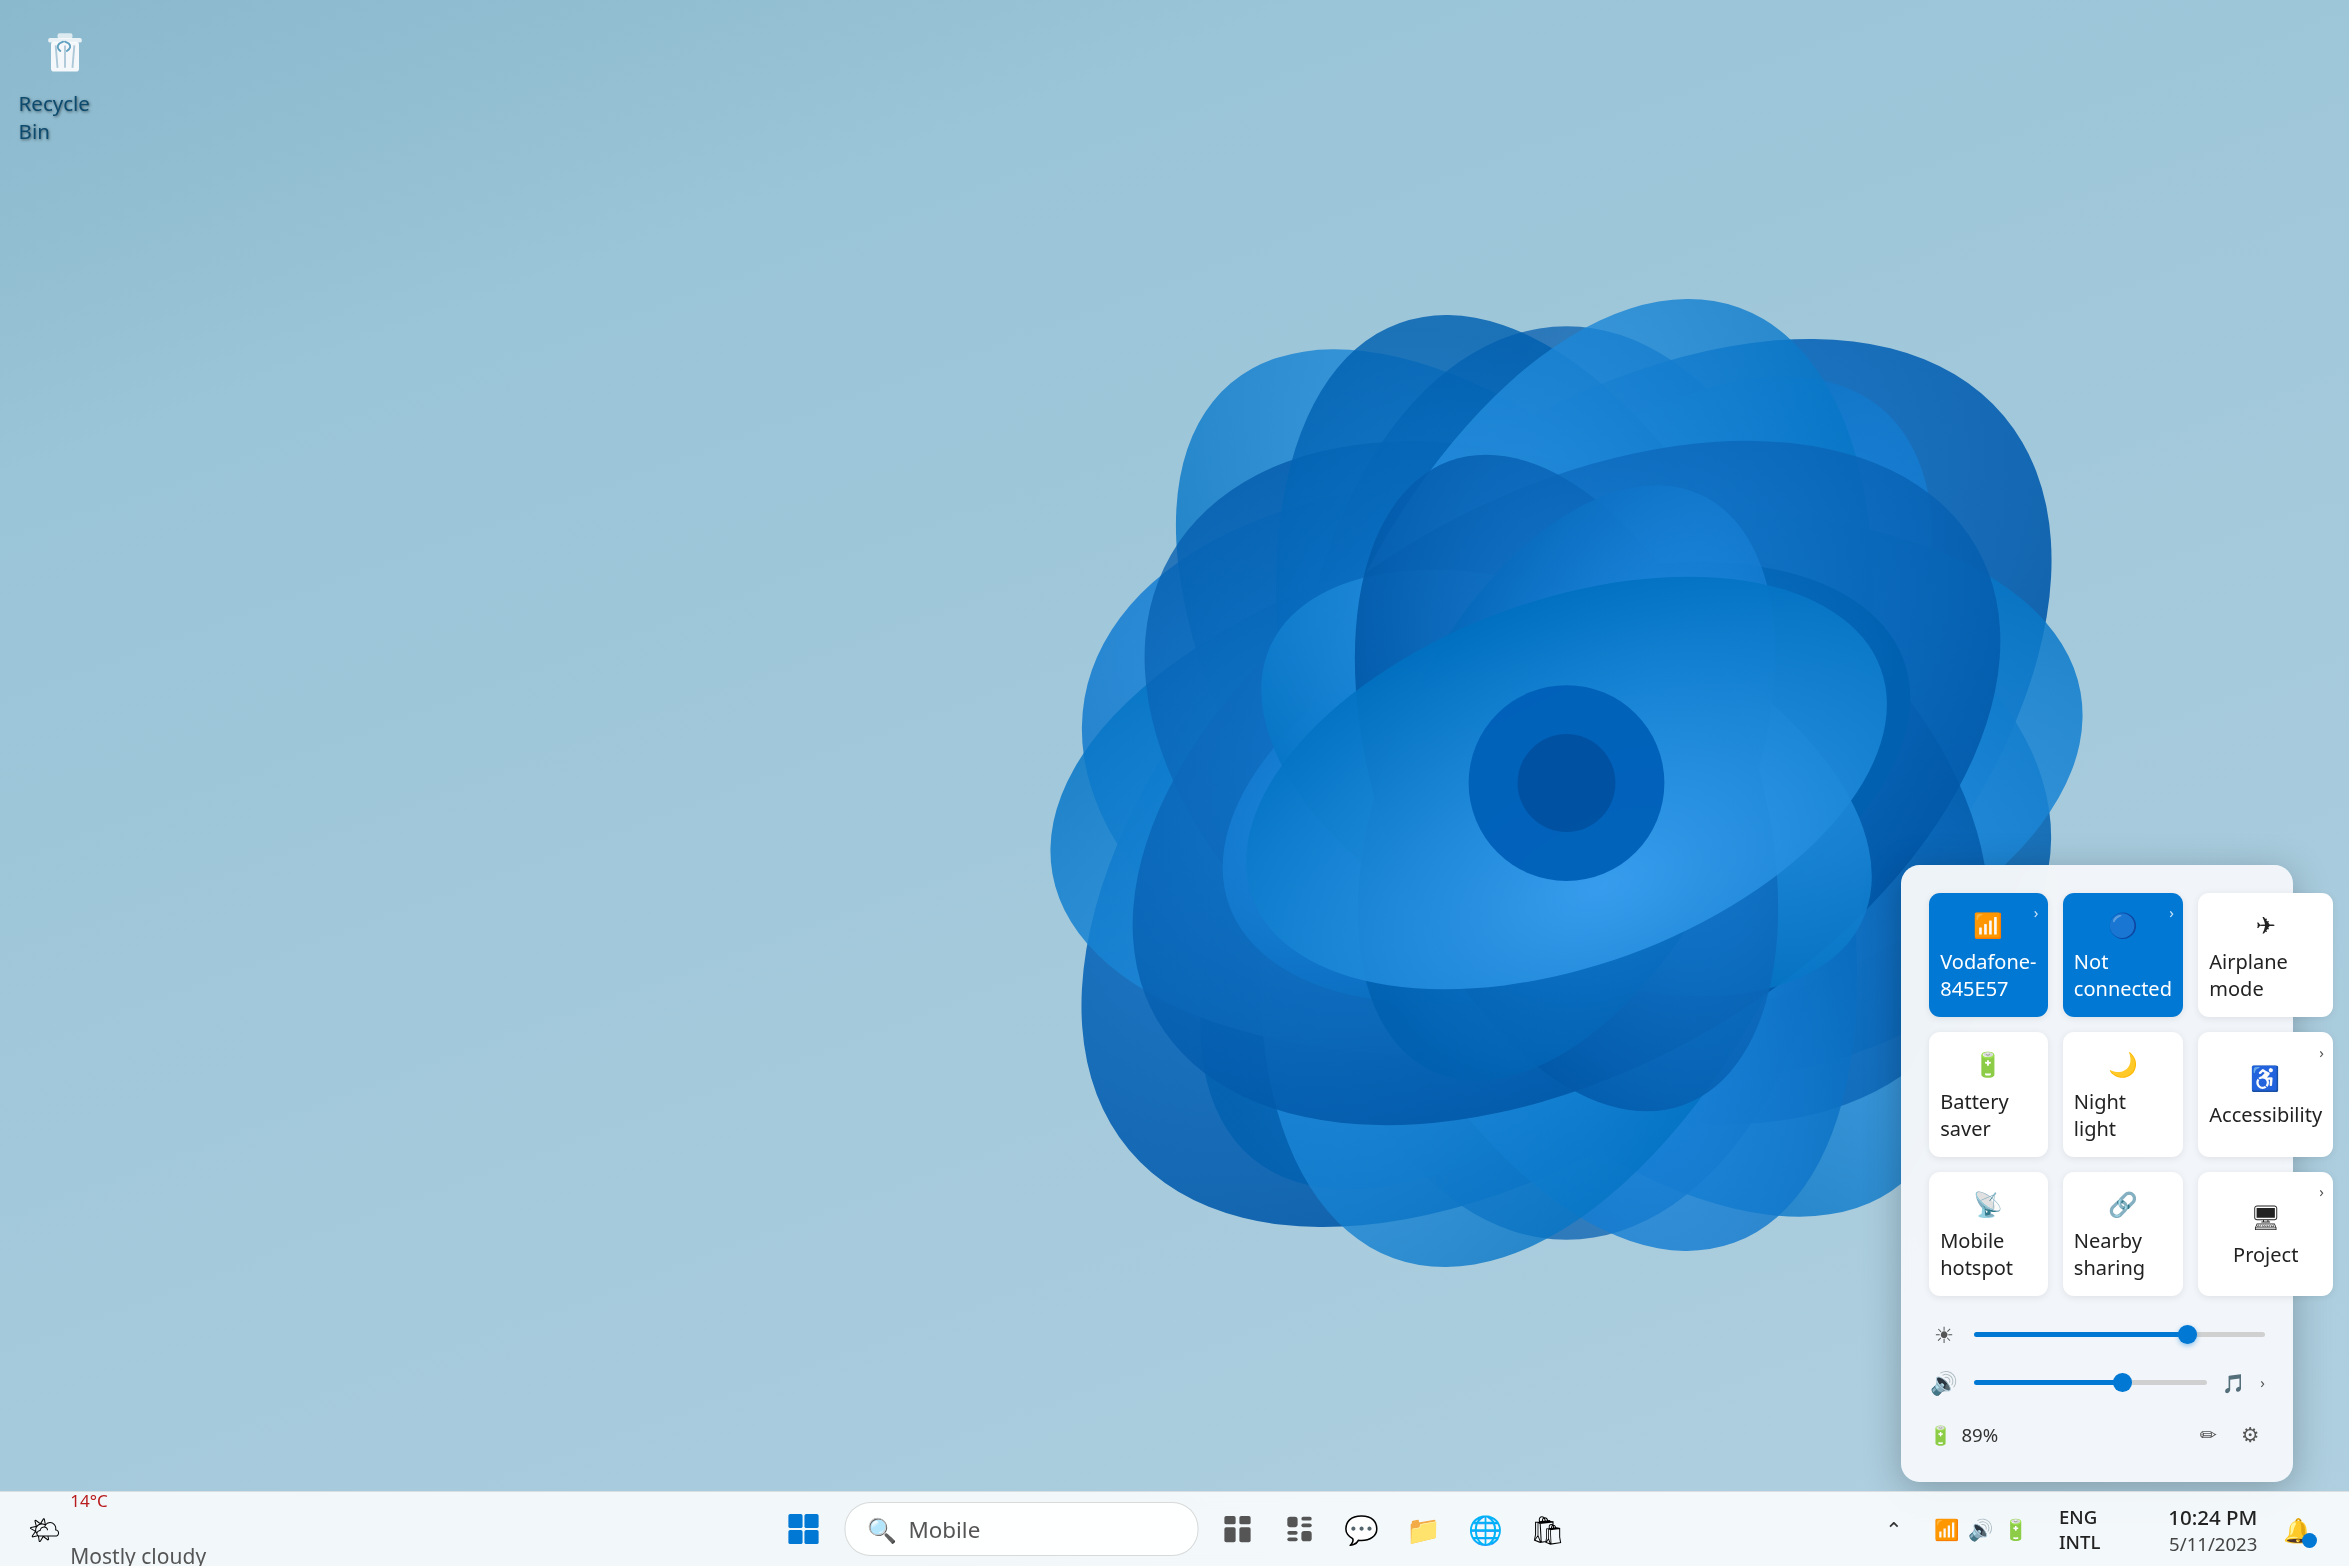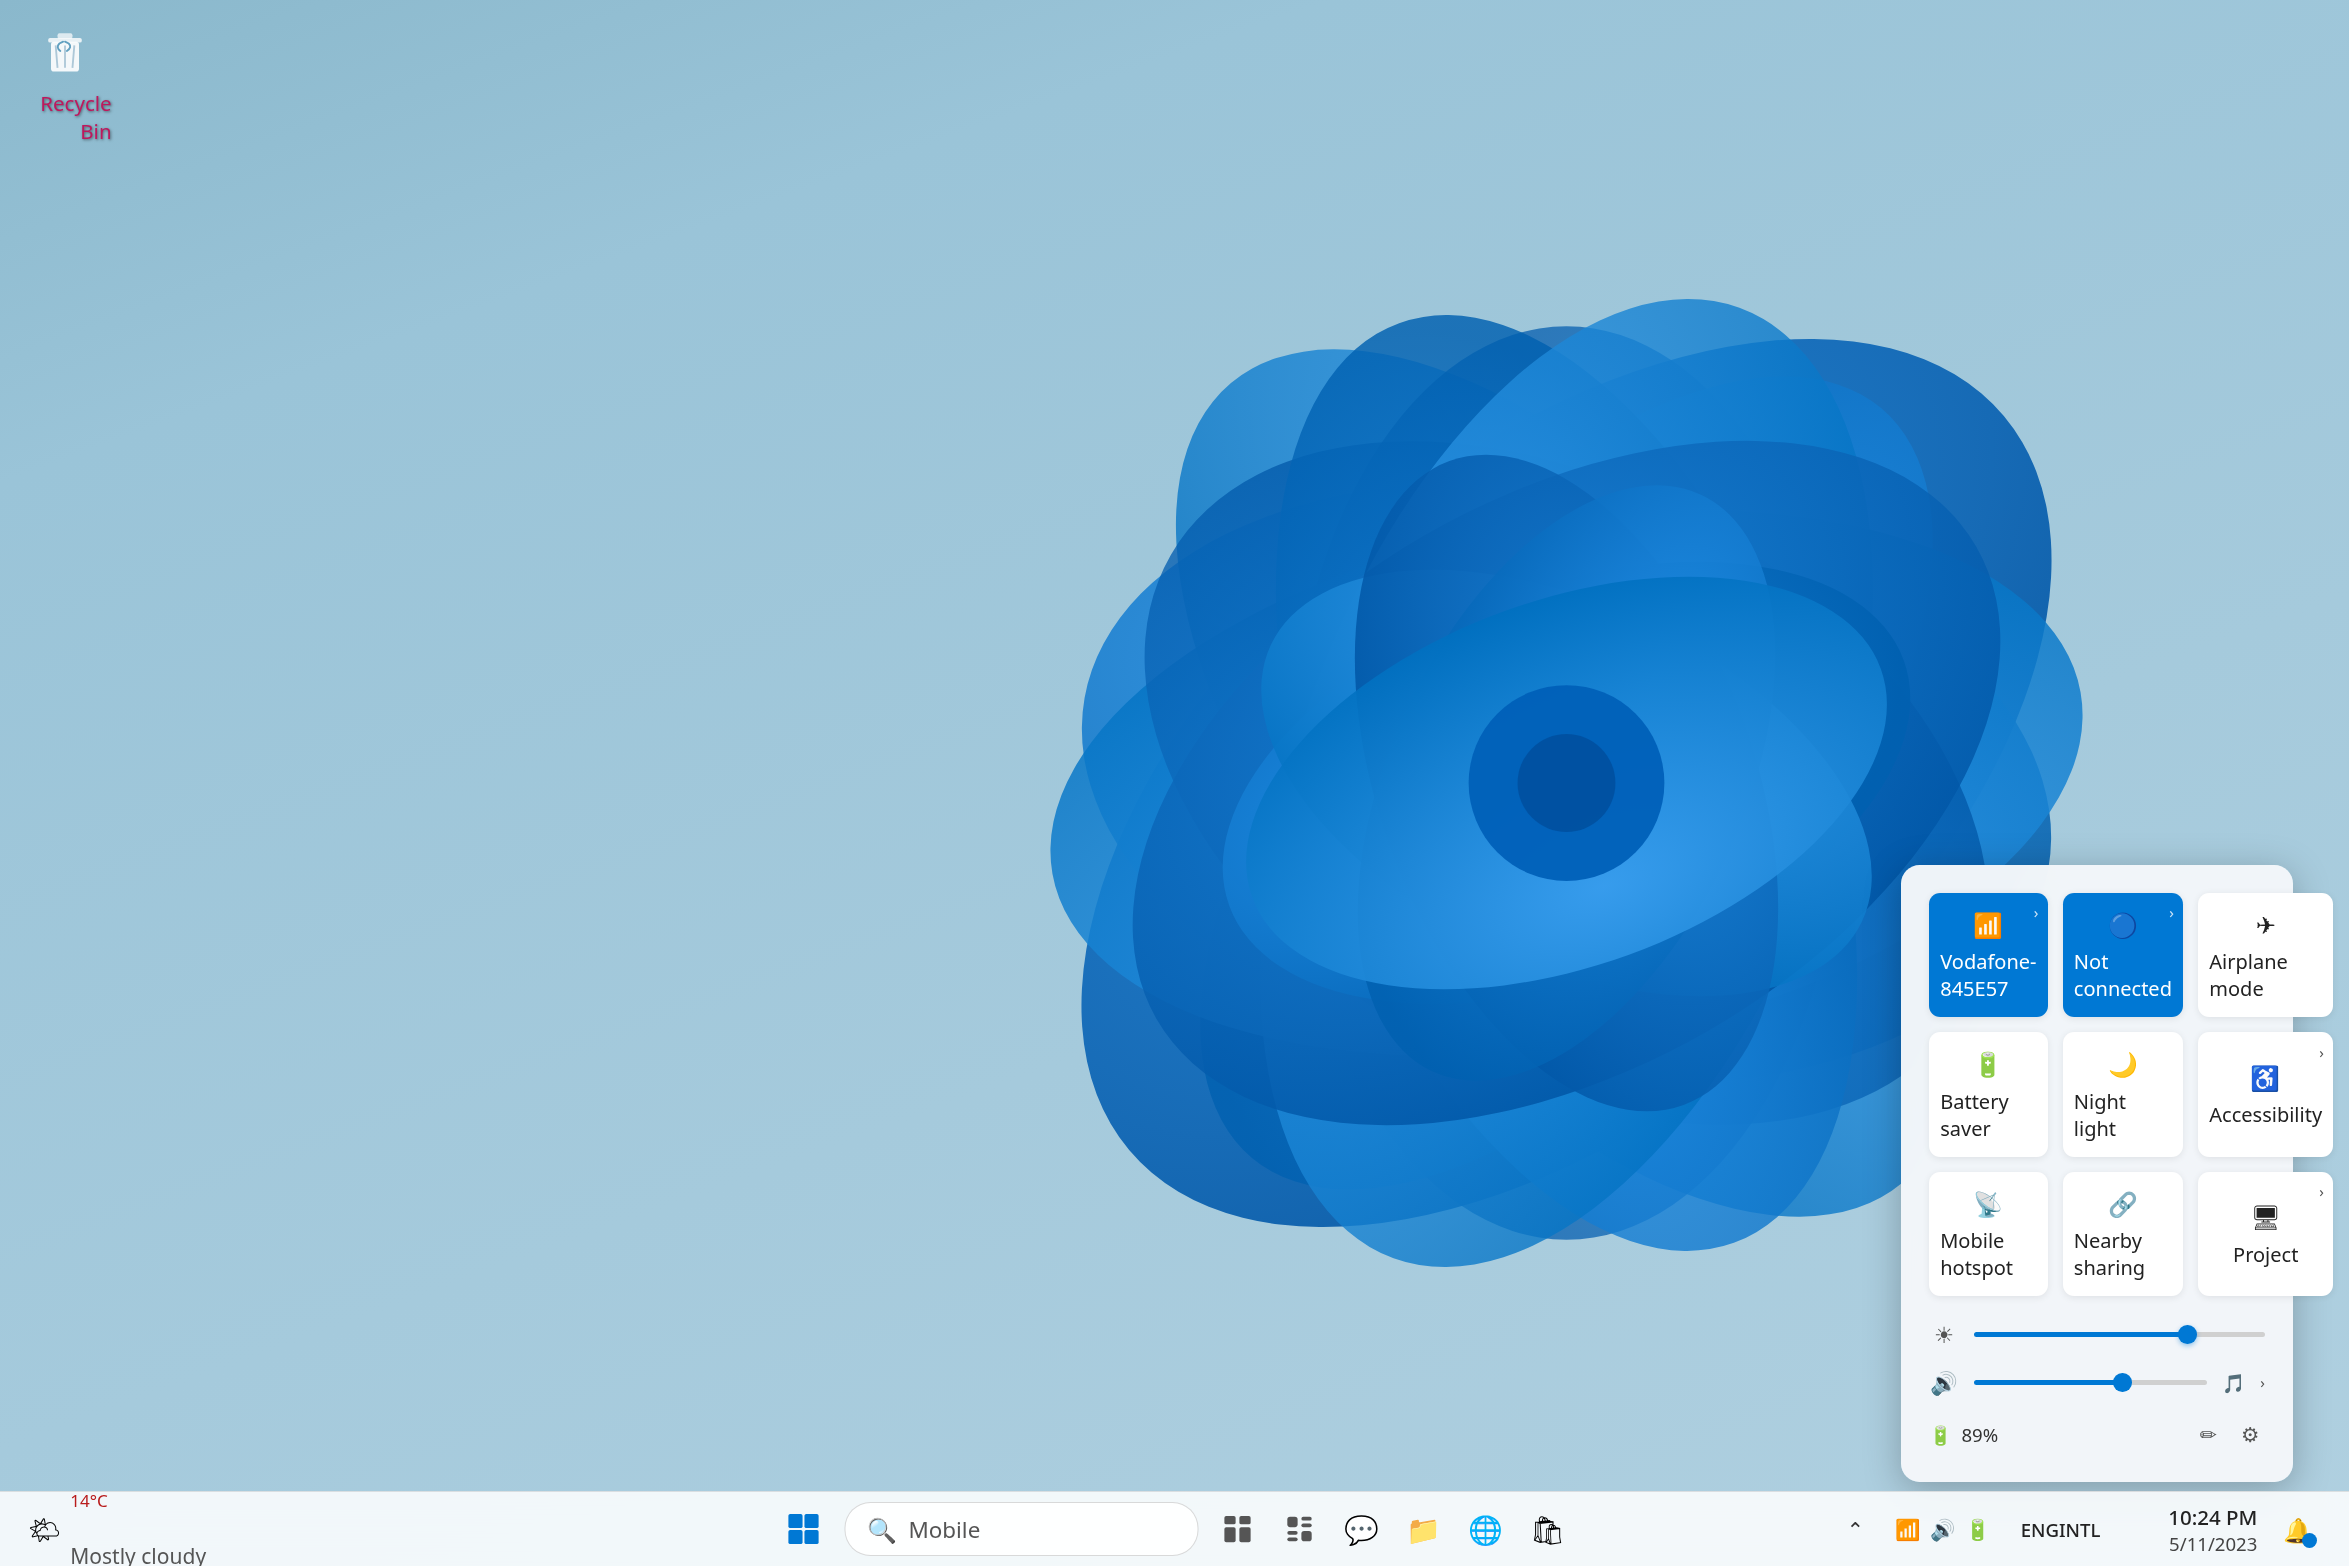--- a/index.html
+++ b/index.html
@@ -44,23 +44,23 @@
 
     .recycle-bin-icon {
       width: 65px;
       height: 65px;
       display: flex;
       align-items: center;
       justify-content: center;
     }
 
     .recycle-bin-label {
-      color: #be185d;
+      color: #0c4a6e;
       font-size: 20.5px;
-      text-align: right;
+      text-align: left;
       text-shadow: 0.9px 0.9px 2.8px rgba(0,0,0,0.5);
       margin-top: 5.6px;
     }
 
     
     .taskbar {
       position: absolute;
       bottom: 0;
       left: 0;
       width: 100%;
@@ -174,22 +174,22 @@
       margin-left: 40px;
     }
 
     .clock-date {
       font-size: 18.6px;
       color: #444;
     }
 
     .lang-area {
       display: flex;
-      flex-direction: row;
-      align-items: center;
+      flex-direction: column;
+      align-items: flex-start;
       cursor: pointer;
       padding: 3.7px 9.3px;
       border-radius: 7.5px;
     }
 
     .lang-text {
       font-size: 18.6px;
       color: #222;
       font-weight: 500;
     }

